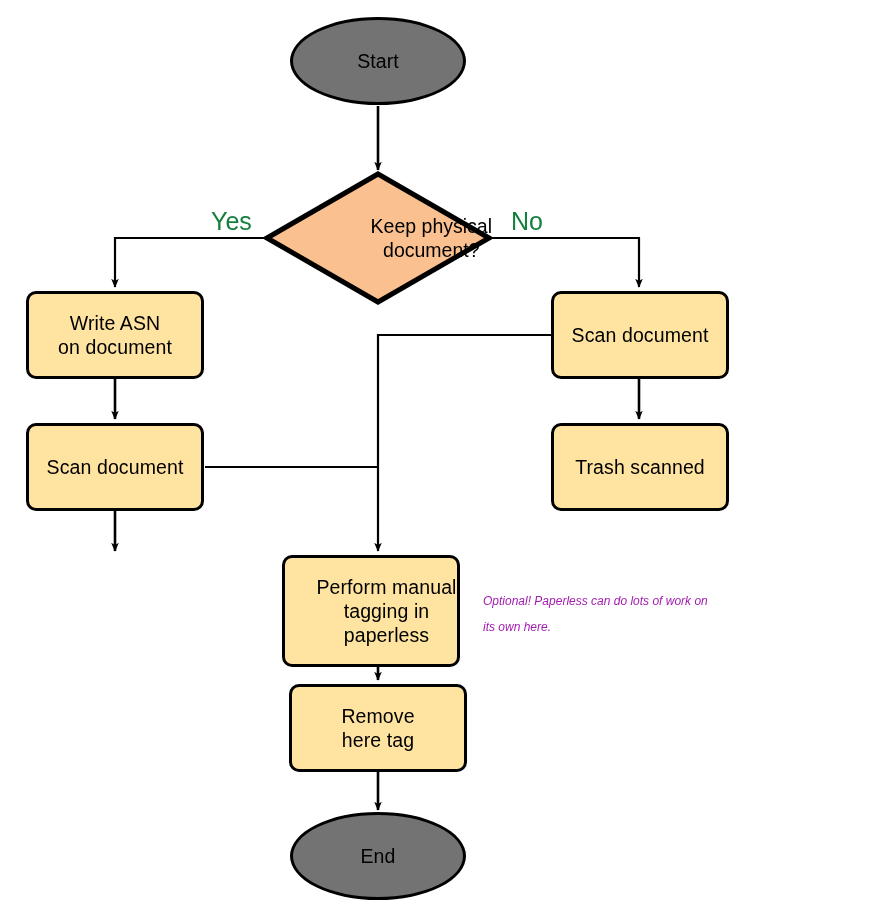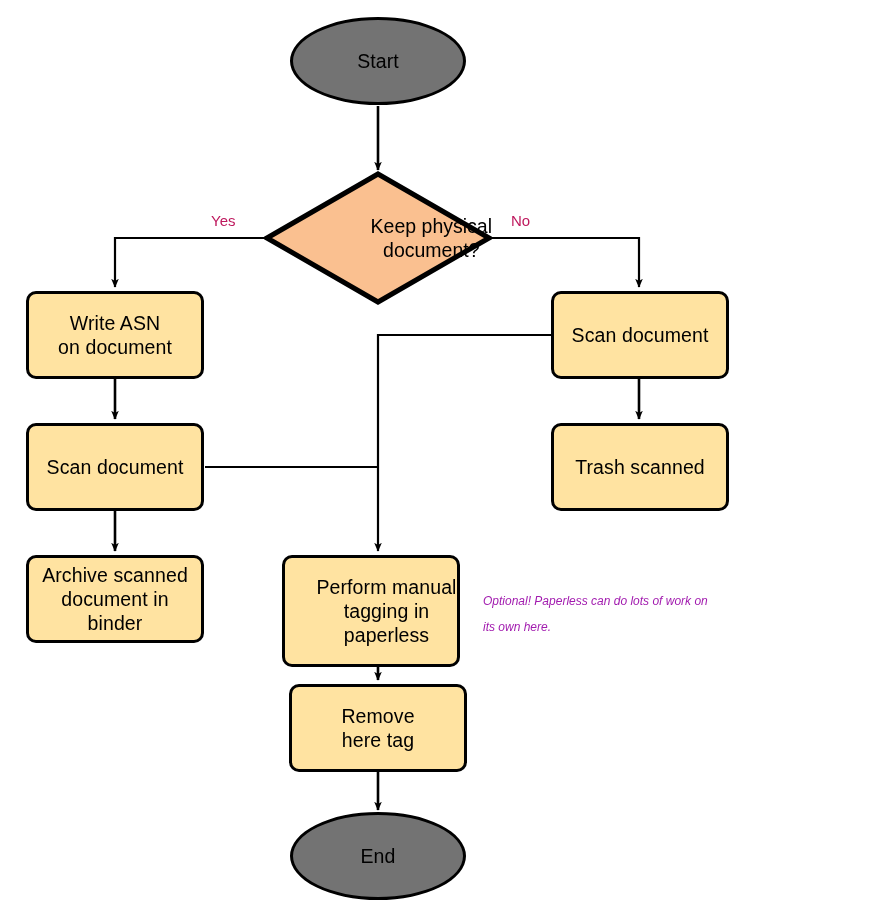--- a/index.html
+++ b/index.html
@@ -68,22 +68,22 @@
     display: flex;
     align-items: center;
     justify-content: flex-end;
     text-align: center;
     color: #000000;
     font-size: 19.5px;
     line-height: 24px;
   }
   .edge-label {
     position: absolute;
-    color: #be185d;
-    font-size: 15px;
+    color: #15803d;
+    font-size: 25px;
     line-height: 22px;
     background: #ffffff;
     padding: 0 3px;
     z-index: 4;
     white-space: nowrap;
   }
   .note {
     position: absolute;
     font-style: italic;
     font-size: 12px;
@@ -148,27 +148,20 @@
     <span>
       <span>Write ASN</span><br>
       <span>on document</span>
     </span>
   </div>
 
   <div class="node node-process" style="left:26px; top:423px; width:178px; height:88px;">
     <span>Scan document</span>
   </div>
 
-  <div class="node node-process" style="left:26px; top:555px; width:178px; height:88px;">
-    <span>
-      <span>Archive scanned</span><br>
-      <span>document in</span><br>
-      <span>binder</span>
-    </span>
-  </div>
 
   <div class="node node-process" style="left:551px; top:291px; width:178px; height:88px;">
     <span>Scan document</span>
   </div>
 
   <div class="node node-process" style="left:551px; top:423px; width:178px; height:88px;">
     <span>Trash scanned</span>
   </div>
 
   <div class="node node-process" style="left:282px; top:555px; width:178px; height:112px;padding-left:31px;">

